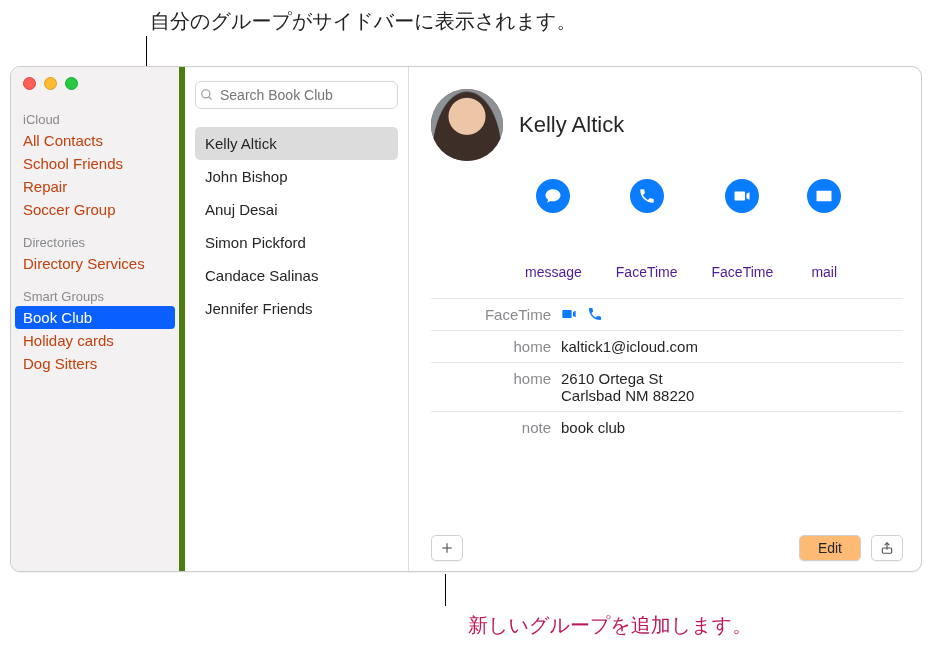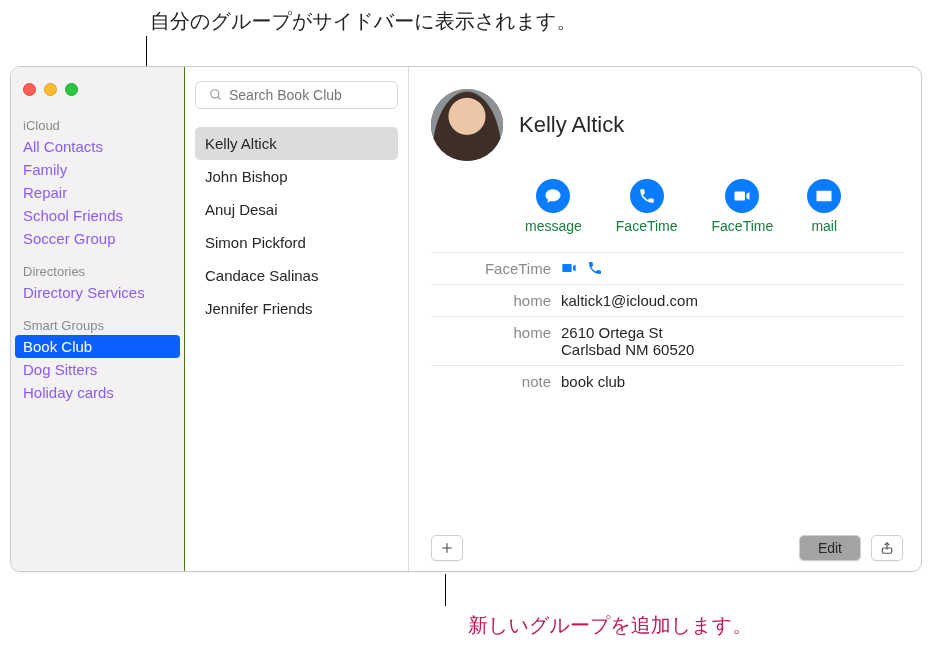--- a/index.html
+++ b/index.html
@@ -32,44 +32,43 @@
     border: 1px solid #ccc; border-radius: 10px;
     background: #fff; overflow: hidden;
     display: grid;
     grid-template-columns: 174px 224px 1fr;
     box-shadow: 0 1px 2px rgba(0,0,0,0.06);
   }
 
   
   .sidebar {
     background: #f3f1f2;
-    border-right: 1px solid #4d7c0f;
-    padding-top: 6px;
+    border-right: 6px solid #4d7c0f;
     font-size: 15px;
   }
   .traffic { display: flex; gap: 8px; padding: 10px 12px 18px; }
   .dot { width: 13px; height: 13px; border-radius: 50%; }
   .dot.red { background: #ff5f57; border: 1px solid #e0443e; }
   .dot.yellow { background: #febc2e; border: 1px solid #d6a01f; }
   .dot.green { background: #28c840; border: 1px solid #1da733; }
   .section-header { color: #8a8a8e; font-size: 13px; padding: 4px 12px 2px; }
-  .sidebar-item { padding: 3px 12px; color: #8b5cf6; cursor: default; }
+  .sidebar-item { padding: 3px 12px; color: #c2410c; cursor: default; }
   .sidebar-item.selected { background: #0a60ff; color: #fff; border-radius: 4px; margin: 0 4px; padding-left: 8px; }
   .section-header.mt { margin-top: 10px; }
 
   
   .list-col {
     border-right: 1px solid #ddd;
     background: #ffffff;
     padding: 14px 10px 0;
   }
   .search {
     display: flex; align-items: center; gap: 6px;
     border: 1px solid #d6d6d6; background: #fff;
-    border-radius: 6px; padding: 5px 13px; color: #9c9c9c;
+    border-radius: 6px; padding: 5px 4px; color: #9c9c9c;
   }
   .search svg { flex: none; }
   .search input {
     border: none; outline: none; font-size: 14px; width: 100%;
     color: #9c9c9c; background: transparent;
   }
   .contacts { margin-top: 18px; }
   .contact-item {
     padding: 8px 10px; border-radius: 5px; font-size: 15px; color: #262626;
     cursor: default;
@@ -95,21 +94,21 @@
   }
   .name { font-size: 22px; color: #262626; }
 
   .actions { display: flex; gap: 34px; margin: 18px 0 14px 94px; }
   .action { display: flex; flex-direction: column; align-items: center; gap: 5px; cursor: default; }
   .action-circle {
     width: 34px; height: 34px; border-radius: 50%; background: #0a7cff;
     display: flex; align-items: center; justify-content: center;
   }
   .action-circle svg { fill: #fff; width: 18px; height: 18px; }
-  .action-label { font-size: 14px; color: #15803d; }
+  .action-label { font-size: 14px; color: #4c1d95; margin-top: 46px; }
 
   .fields { margin-top: 4px; }
   .field-row {
     display: grid; grid-template-columns: 120px 1fr;
     gap: 10px; padding: 7px 0;
     border-top: 1px solid #e6e6e6;
     font-size: 15px;
   }
   .field-row:first-child { border-top: 1px solid #e6e6e6; }
   .field-label { color: #8a8a8e; text-align: right; }
@@ -121,21 +120,21 @@
     position: absolute; bottom: 10px; left: 22px; right: 18px;
     display: flex; align-items: center; justify-content: space-between;
   }
   .add-btn {
     width: 32px; height: 26px; border: 1px solid #d0d0d0; border-radius: 5px;
     background: #fff; display:flex; align-items:center; justify-content:center;
     box-shadow: 0 1px 1px rgba(0,0,0,0.05);
   }
   .right-buttons { display: flex; gap: 10px; }
   .edit-btn {
-    border: 1px solid #d0d0d0; border-radius: 5px; background: #a3a3a3;
+    border: 1px solid #d0d0d0; border-radius: 5px; background: #fdba74;
     padding: 4px 18px; font-size: 14px; color: #262626;
     box-shadow: 0 1px 1px rgba(0,0,0,0.05);
   }
   .share-btn {
     width: 32px; height: 26px; border: 1px solid #d0d0d0; border-radius: 5px;
     background: #fff; display:flex; align-items:center; justify-content:center;
     box-shadow: 0 1px 1px rgba(0,0,0,0.05);
   }
 </style>
 </head>
@@ -149,32 +148,31 @@
 
     <div class="sidebar">
       <div class="traffic">
         <div class="dot red"></div>
         <div class="dot yellow"></div>
         <div class="dot green"></div>
       </div>
 
       <div class="section-header">iCloud</div>
       <div class="sidebar-item">All Contacts</div>
-      <div class="sidebar-item">Family</div>
+      <div class="sidebar-item">School Friends</div>
       <div class="sidebar-item">Repair</div>
-      <div class="sidebar-item">School Friends</div>
       <div class="sidebar-item">Soccer Group</div>
 
       <div class="section-header mt">Directories</div>
       <div class="sidebar-item">Directory Services</div>
 
       <div class="section-header mt">Smart Groups</div>
       <div class="sidebar-item selected">Book Club</div>
+      <div class="sidebar-item">Holiday cards</div>
       <div class="sidebar-item">Dog Sitters</div>
-      <div class="sidebar-item">Holiday cards</div>
     </div>
 
     <div class="list-col">
       <div class="search">
         <svg width="14" height="14" viewBox="0 0 24 24" fill="none" stroke="#9c9c9c" stroke-width="2">
             <circle cx="10" cy="10" r="7"></circle>
             <line x1="20" y1="20" x2="15" y2="15"></line>
           </svg>
         <input type="text" placeholder="Search Book Club" style="">
       </div>
@@ -241,21 +239,21 @@
               </svg>
           </div>
         </div>
         <div class="field-row">
           <div class="field-label">home</div>
           <div class="field-value">kaltick1@icloud.com</div>
         </div>
         <div class="field-row">
           <div class="field-label">home</div>
           <div class="field-value">2610 Ortega St
-Carlsbad NM 60520</div>
+Carlsbad NM 88220</div>
         </div>
         <div class="field-row">
           <div class="field-label">note</div>
           <div class="field-value">book club</div>
         </div>
       </div>
 
       <div class="bottom-bar">
         <div class="add-btn">
           <svg width="14" height="14" viewBox="0 0 24 24" stroke="#555" stroke-width="2">

